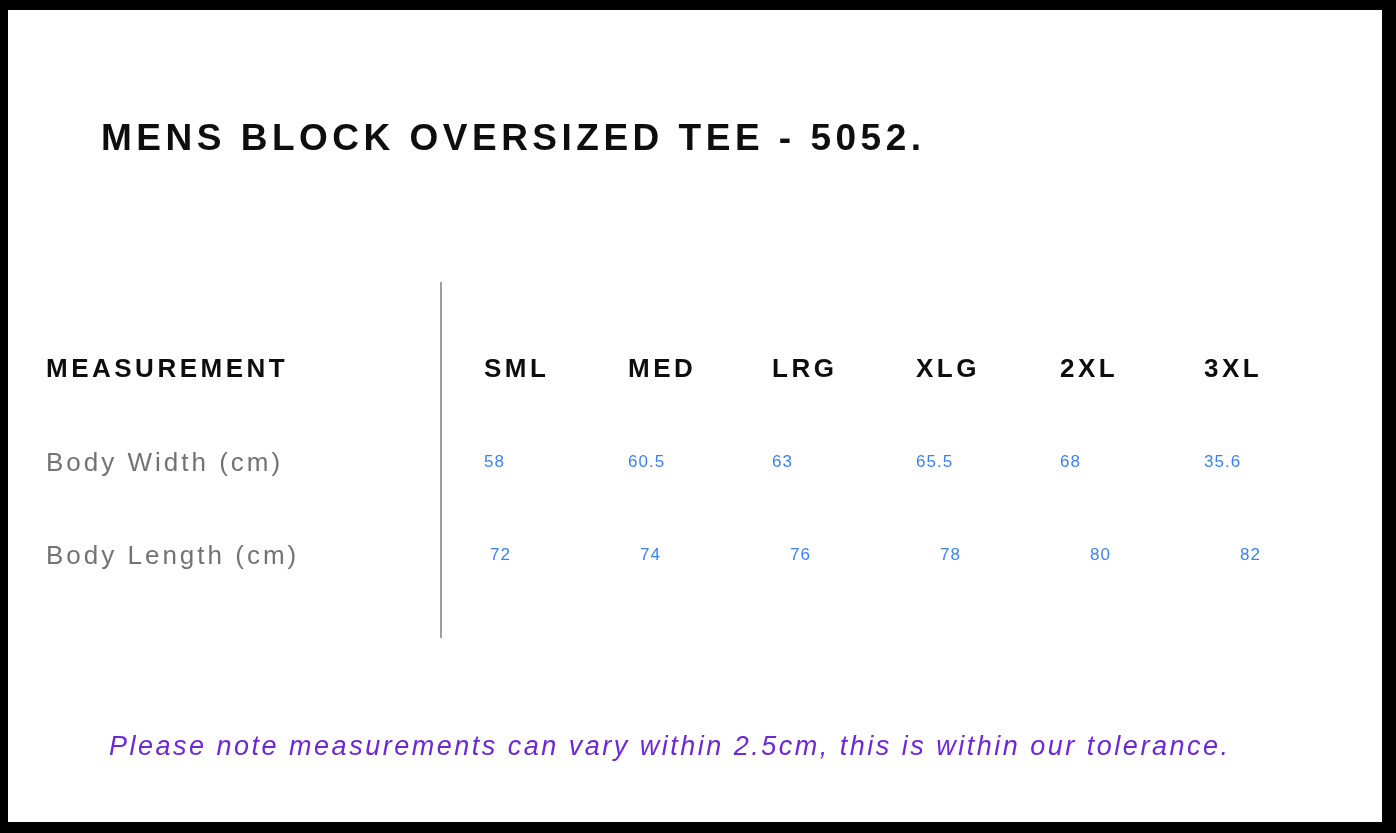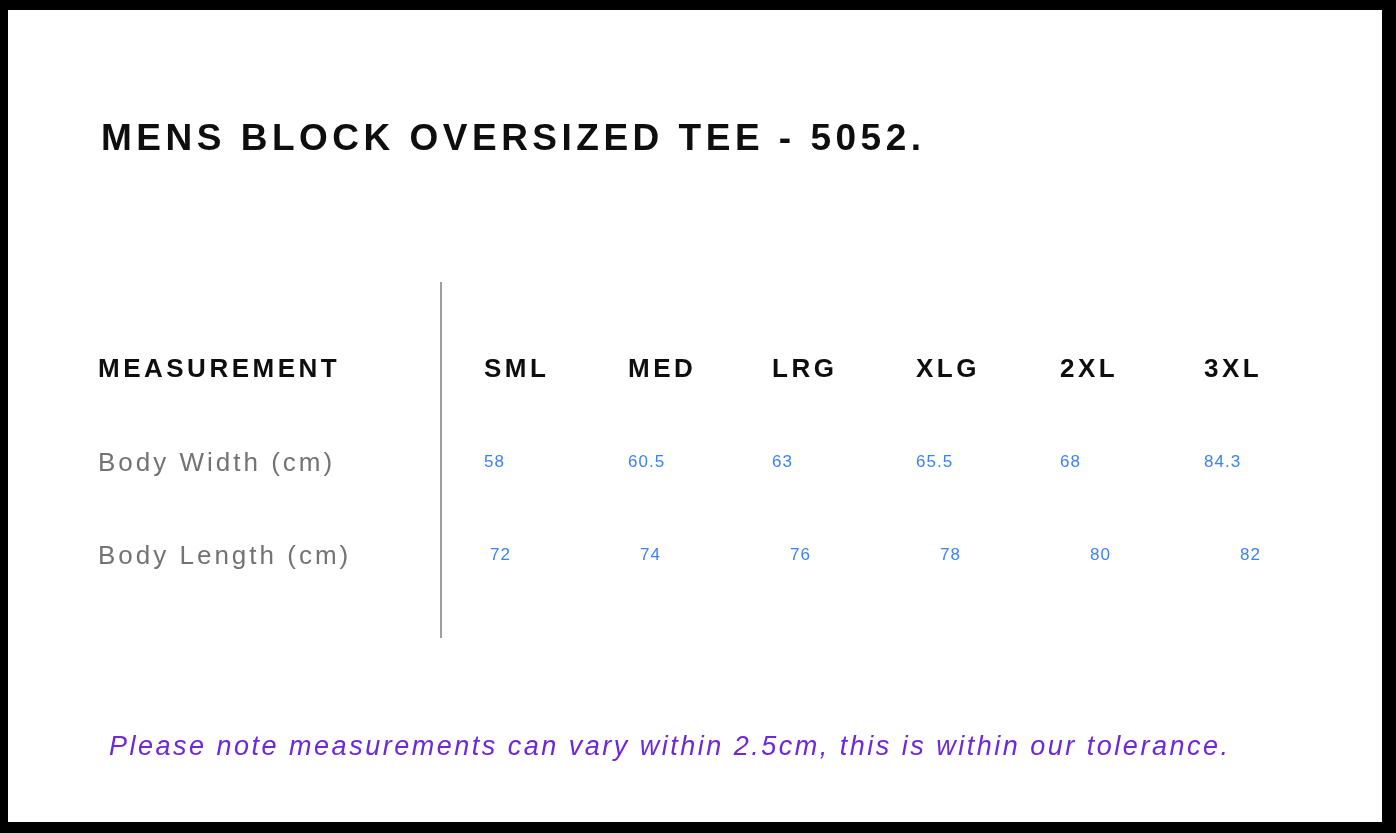--- a/index.html
+++ b/index.html
@@ -52,21 +52,21 @@
     display: flex;
     align-items: center;
     white-space: nowrap;
   }
   .row.header-row { top: 346px; }
   .row.data-row-1 { top: 440px; }
   .row.data-row-2 { top: 533px; gap: 6px; }
   .label-cell {
     flex: none;
     width: 476px;           
-    padding-left: 90px;
+    padding-left: 38px;
     box-sizing: border-box;
   }
   .size-cell {
     flex: none;
     width: 144px;
     text-align: left;
   }
   .header-cell {
     font-size: 26px;
     font-weight: 700;
@@ -119,21 +119,21 @@
     <div class="size-cell header-cell">3XL</div>
   </div>
 
   <div class="row data-row-1">
     <div class="label-cell row-label">Body Width (cm)</div>
     <div class="size-cell value-cell">58</div>
     <div class="size-cell value-cell">60.5</div>
     <div class="size-cell value-cell">63</div>
     <div class="size-cell value-cell">65.5</div>
     <div class="size-cell value-cell">68</div>
-    <div class="size-cell value-cell">84.3</div>
+    <div class="size-cell value-cell">35.6</div>
   </div>
 
   <div class="row data-row-2">
     <div class="label-cell row-label">Body Length (cm)</div>
     <div class="size-cell value-cell">72</div>
     <div class="size-cell value-cell">74</div>
     <div class="size-cell value-cell">76</div>
     <div class="size-cell value-cell">78</div>
     <div class="size-cell value-cell">80</div>
     <div class="size-cell value-cell">82</div>

